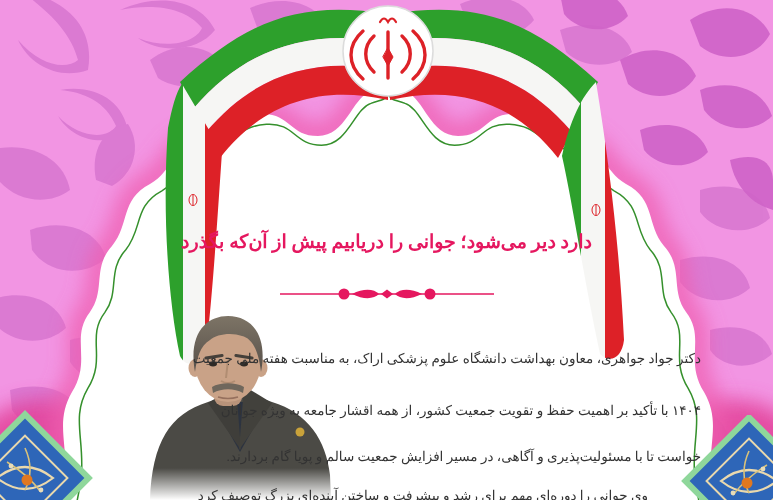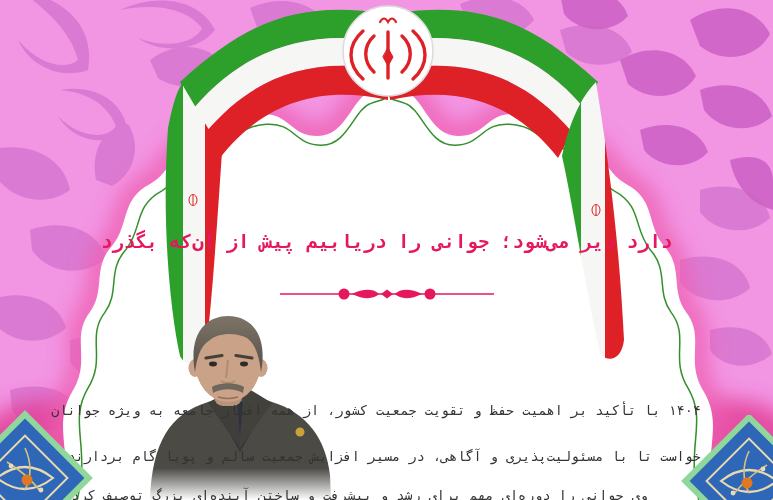--- a/index.html
+++ b/index.html
@@ -1,18 +1,18 @@
 <!DOCTYPE html>
 <html lang="fa" style="--background-pink: #f295e3; --pattern-pink: #da79d2; --pattern-pink-deep: #cf63c8; --frame-white: #ffffff; --outline-green: #35902c; --glow-rose: #ef5fb0; --corner-rose: #e23f97; --flag-green: #2da02c; --flag-white: #f6f6f4; --flag-red: #dd2127; --accent-pink: #e5175f; --text-dark: #333333; --tile-blue: #2e66b8; --tile-green: #8fd79b; --tile-cream: #ead9ad; --tile-orange: #e07820; --suit-gray: #4b4a45; --shirt-navy: #2c3340; --skin: #c9a287; --hair-gray: #6e665c;"><head>
 <meta charset="utf-8">
 <style>
   html,body{margin:0;padding:0;background:#ffffff;}
   .stage{
     position:relative;width:773px;height:500px;overflow:hidden;
-    font-family:Liberation Mono, monospace;
+    font-family:Liberation Serif, serif;
     background:var(--background-pink,#f295e3);
   }
   .stage svg{display:block;}
   .layer{position:absolute;left:0;top:0;}
   .headline{
     position:absolute;left:0;top:230px;width:100%;
     text-align:center;direction:rtl;
     font-size:19px;font-weight:bold;
     color:var(--accent-pink,#e5175f);
     letter-spacing:0;
@@ -191,20 +191,21 @@
       <ellipse cx="63" cy="54" rx="4" ry="2.4" fill="#2e2a26"></ellipse>
       <ellipse cx="94" cy="54" rx="4" ry="2.4" fill="#2e2a26"></ellipse>
       <path d="M 78 50 L 76 68 M 71 71 Q 78 75 85 71" stroke="#b08d72" stroke-width="2" fill="none"></path>
       <path d="M 62 77 C 70 72 86 72 94 77 L 93 83 C 84 78 72 78 63 83 Z" fill="#6f675c"></path>
       <path d="M 68 87 Q 78 90 88 87" stroke="#96705d" stroke-width="1.6" fill="none"></path>
       <circle cx="150" cy="122" r="4.5" fill="#c9a23a"></circle>
     </g>
     <rect x="0" y="158" width="185" height="32" fill="url(#fadeBottom)"></rect>
   </svg>
 
+  <div class="para-line l1">دکتر جواد جواهری، معاون بهداشت دانشگاه علوم پزشکی اراک، به مناسبت هفته ملی جمعیت</div>
   <div class="para-line l2">۱۴۰۴ با تأکید بر اهمیت حفظ و تقویت جمعیت کشور، از همه اقشار جامعه به ویژه جوانان</div>
   <div class="para-line l3">خواست تا با مسئولیت‌پذیری و آگاهی، در مسیر افزایش جمعیت سالم و پویا گام بردارند.</div>
   <div class="partial-line">وی جوانی را دوره‌ای مهم برای رشد و پیشرفت و ساختن آینده‌ای بزرگ توصیف کرد</div>
 
   <svg class="layer" style="left:0;top:410px" width="110" height="90" viewBox="0 0 110 90">
     <g transform="translate(25,68)">
       <rect x="-45" y="-45" width="90" height="90" transform="rotate(45)" fill="var(--tile-blue)" stroke="var(--tile-green)" stroke-width="6"></rect>
       <rect x="-30" y="-30" width="60" height="60" transform="rotate(45)" fill="none" stroke="var(--tile-cream)" stroke-width="2"></rect>
       <path d="M -28 0 Q 0 -22 28 0 Q 0 22 -28 0 Z" fill="none" stroke="var(--tile-cream)" stroke-width="2.2"></path>
       <path d="M 0 -30 Q 10 -8 0 12 M -18 -16 Q 2 -4 16 14" stroke="#d9c27a" stroke-width="1.6" fill="none"></path>

